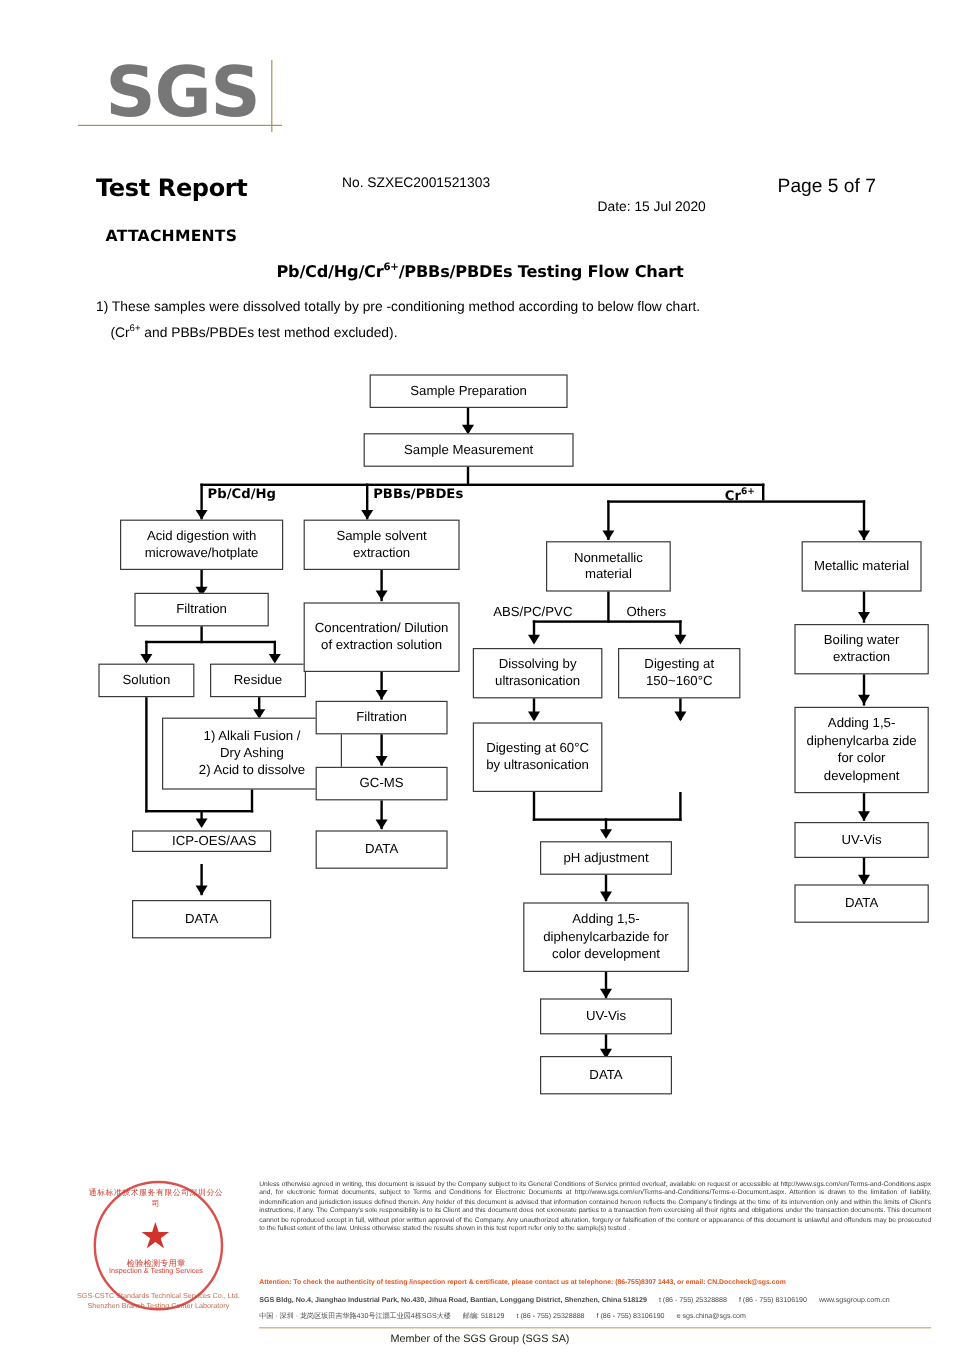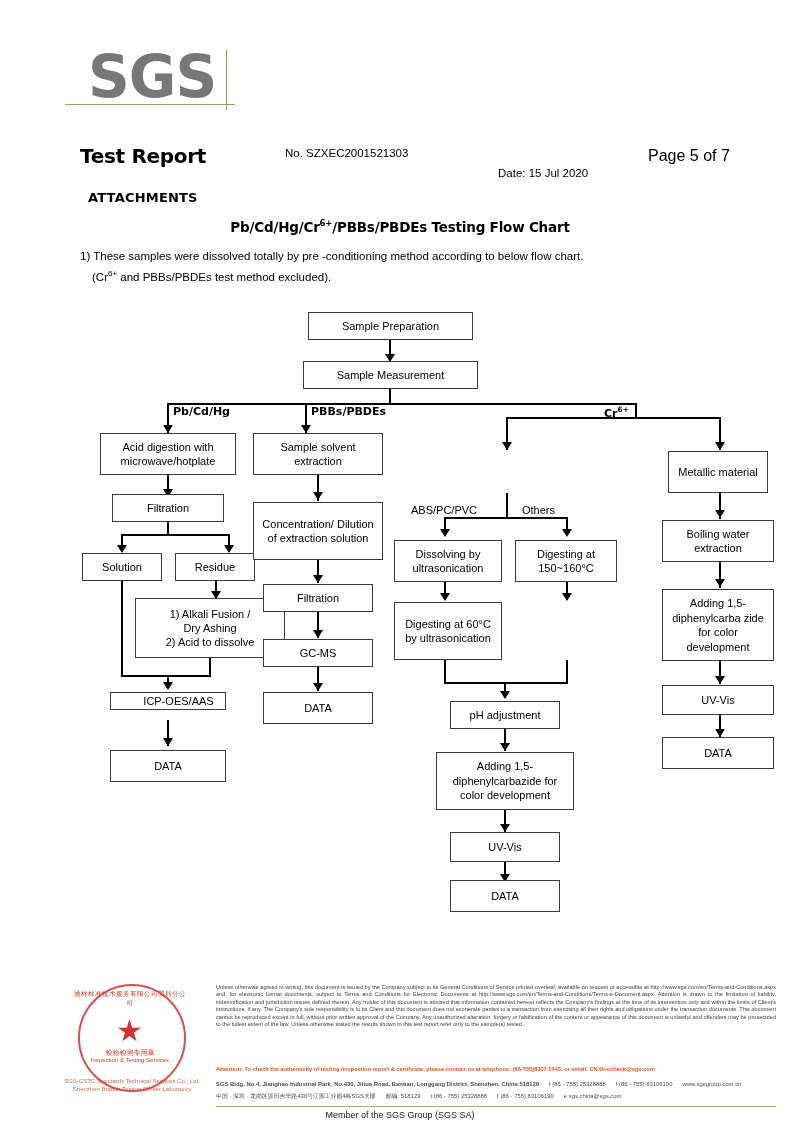--- a/index.html
+++ b/index.html
@@ -159,20 +159,21 @@
     <div class="box" style="left:263px;top:284px;width:110px;height:28px;">Filtration</div>
     <div class="ln lnv" style="left:317px;top:312px;height:26px;"></div>
     <div class="arw" style="left:313px;top:330px;"></div>
 
     <div class="box" style="left:263px;top:339px;width:110px;height:28px;">GC-MS</div>
     <div class="ln lnv" style="left:317px;top:367px;height:24px;"></div>
     <div class="arw" style="left:313px;top:383px;"></div>
 
     <div class="box" style="left:263px;top:392px;width:110px;height:32px;">DATA</div>
 
+    <div class="box b2" style="left:455px;top:151px;width:104px;height:42px;">Nonmetallic material</div>
     <div class="ln lnv" style="left:506px;top:193px;height:26px;"></div>
     <div class="ln lnh" style="left:444px;top:217px;width:124px;"></div>
     <div class="ln lnv" style="left:444px;top:217px;height:18px;"></div>
     <div class="arw" style="left:440px;top:229px;"></div>
     <div class="ln lnv" style="left:566px;top:217px;height:18px;"></div>
     <div class="arw" style="left:562px;top:229px;"></div>
 
     <div class="lbl plain" style="left:411px;top:204px;">ABS/PC/PVC</div>
     <div class="lbl plain" style="left:522px;top:204px;">Others</div>
 

